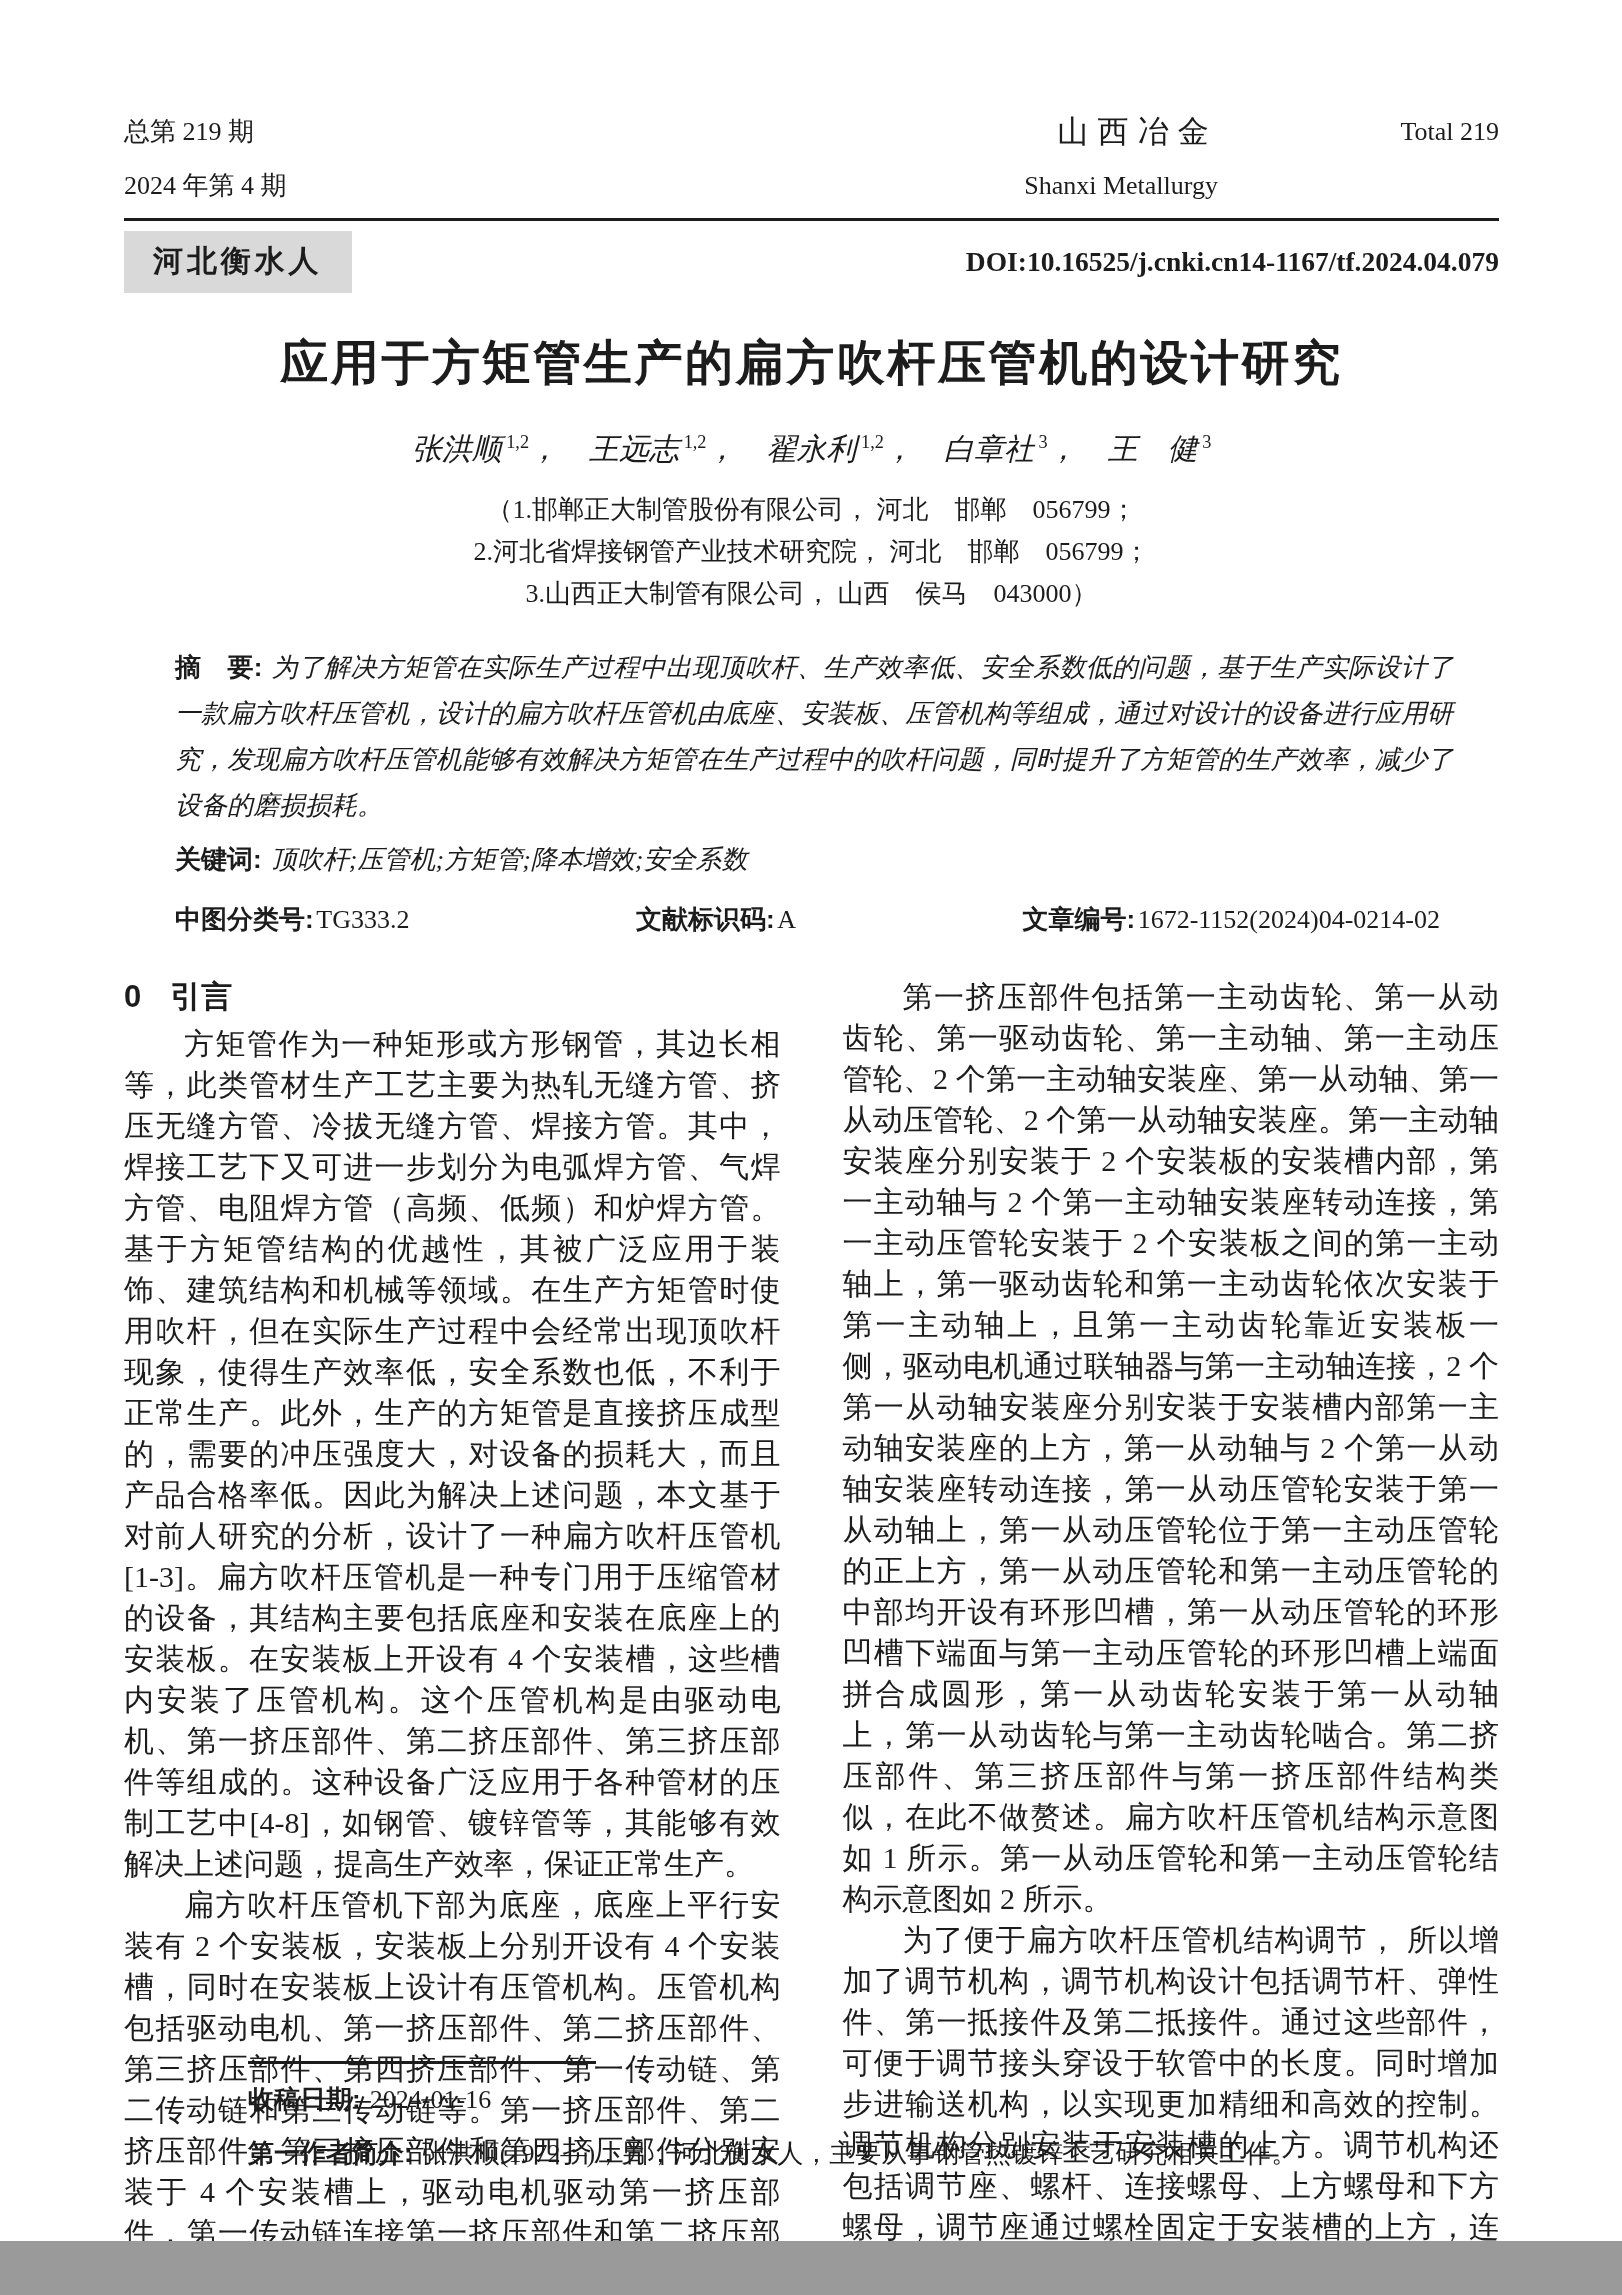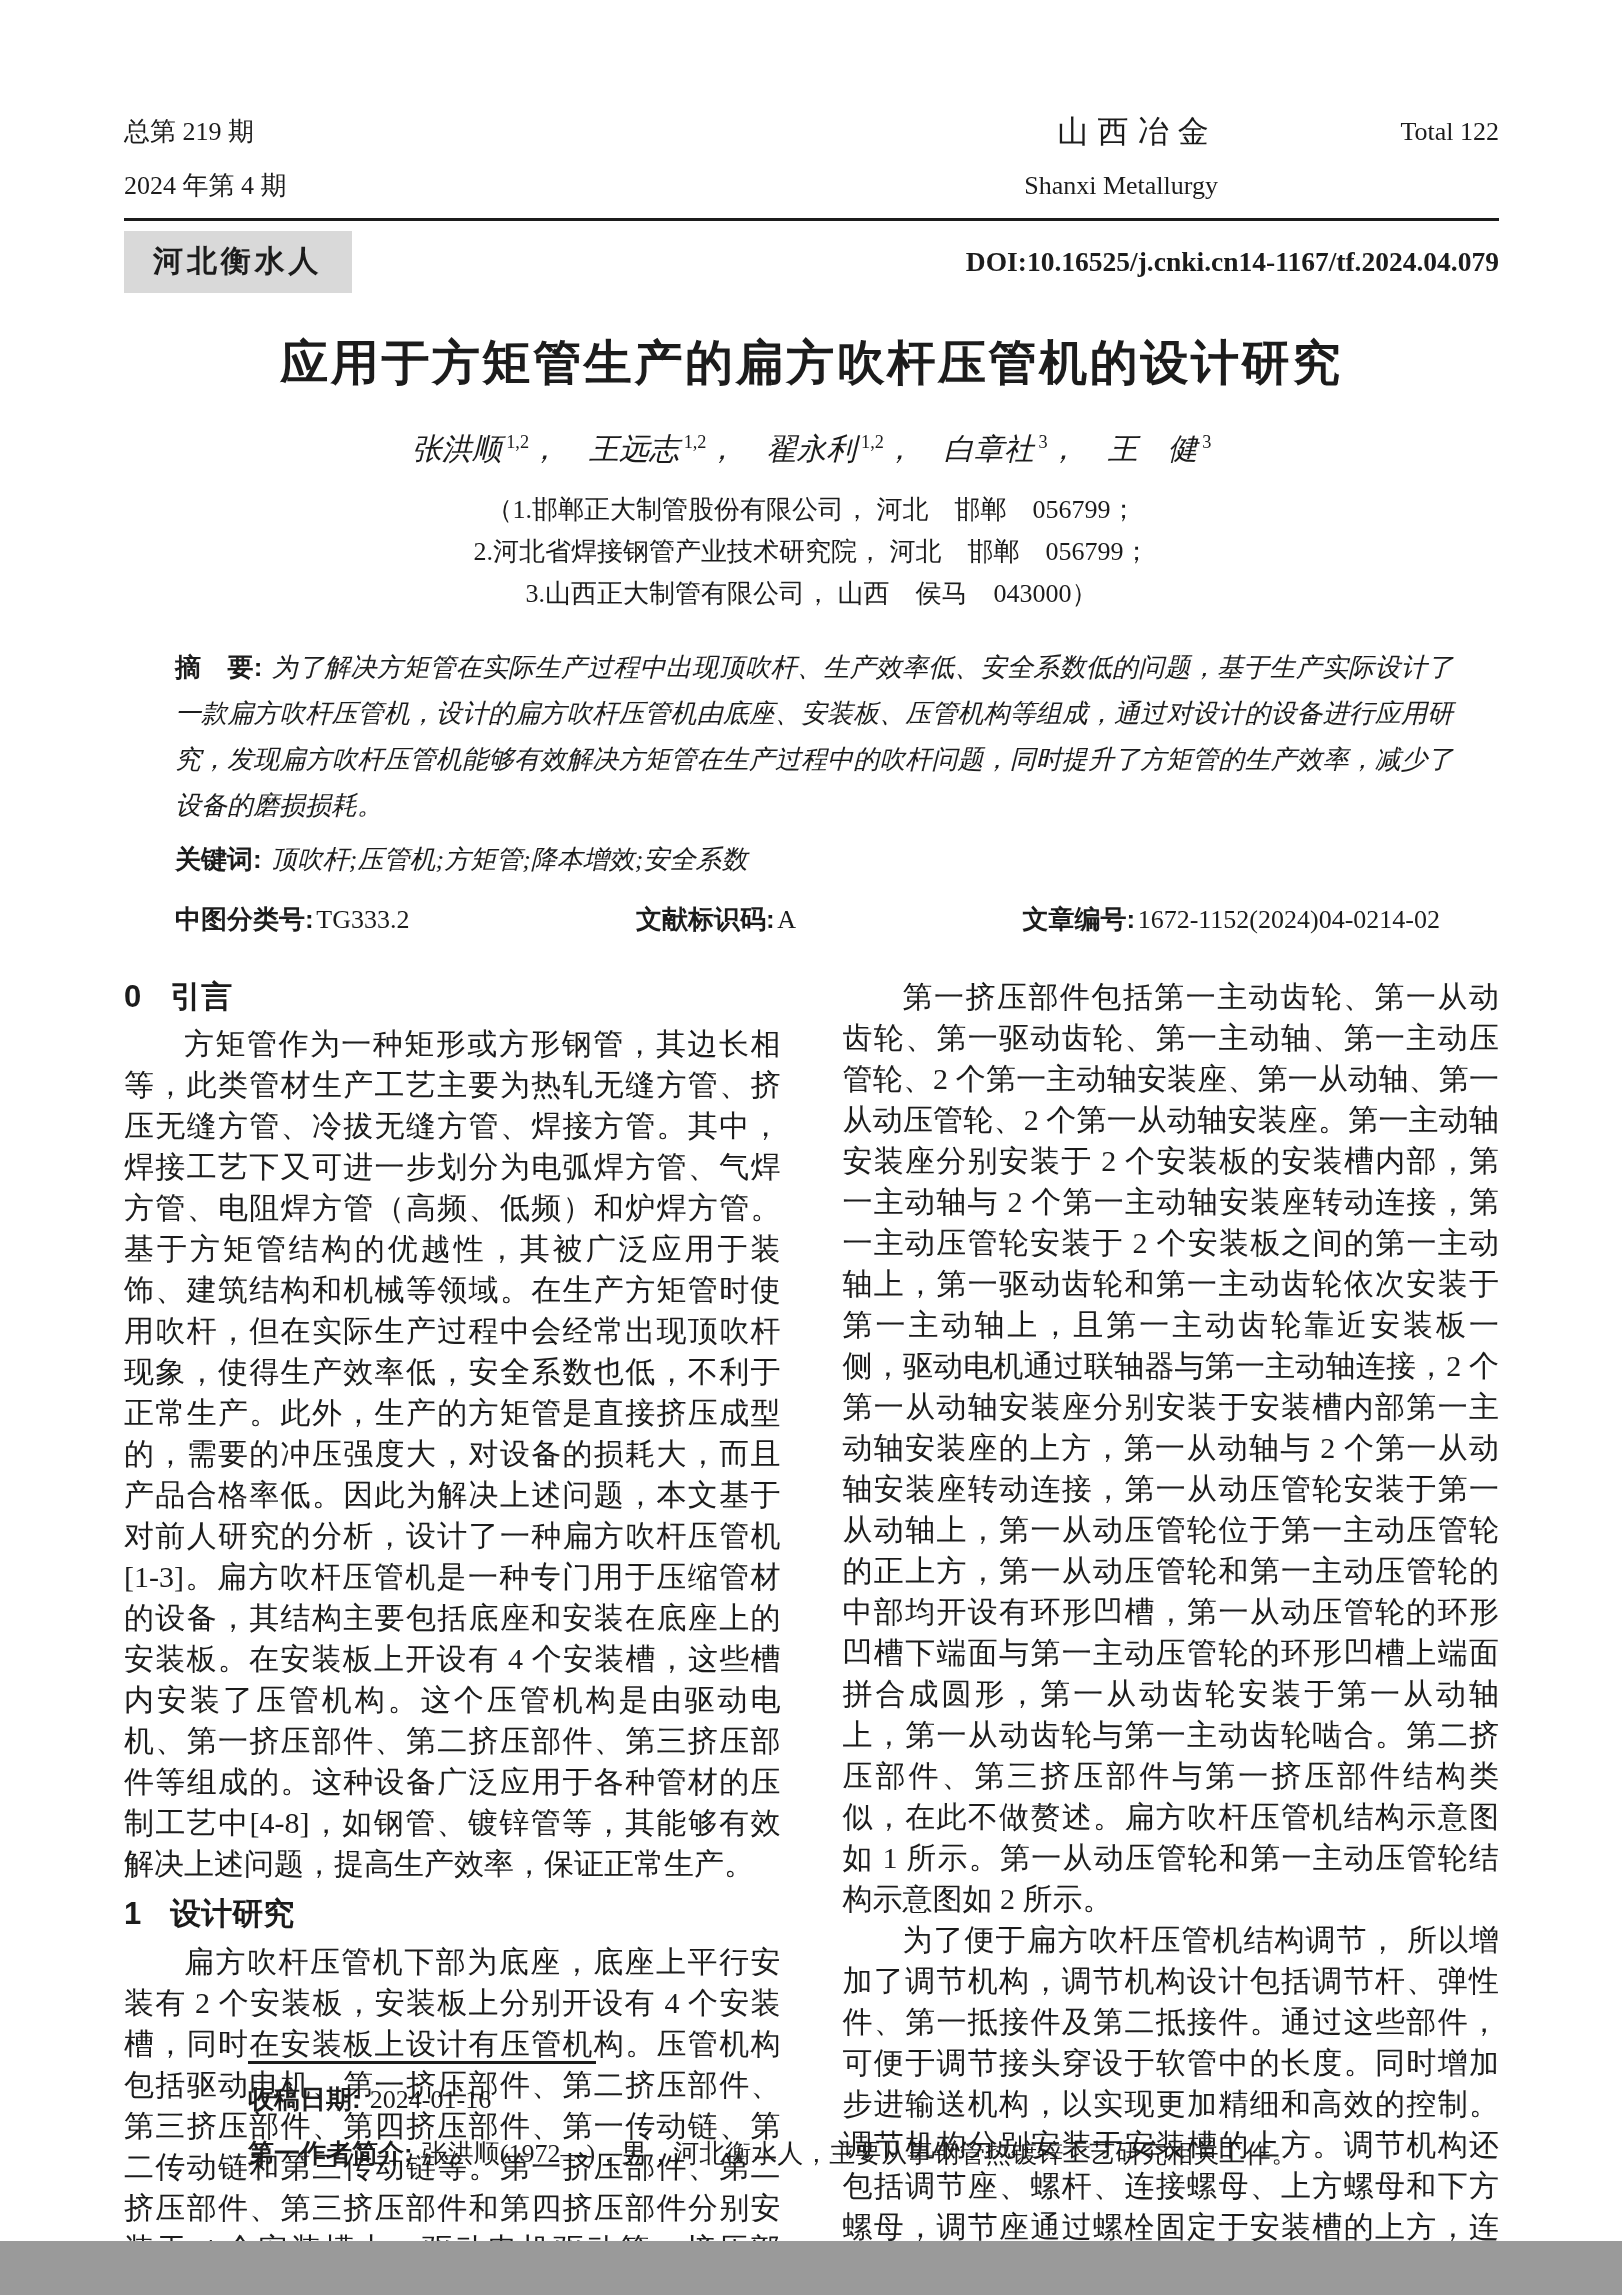--- a/index.html
+++ b/index.html
@@ -114,21 +114,21 @@
     <header class="masthead">
       <div class="mast-left">
         <div>总第 219 期</div>
         <div>2024 年第 4 期</div>
       </div>
       <div class="mast-center">
         <div class="journal-cn">山西冶金</div>
         <div class="journal-en">Shanxi  Metallurgy</div>
       </div>
       <div class="mast-right">
-        <div>Total 122</div>
+        <div>Total 219</div>
       </div>
     </header>
 
     <div class="rule"></div>
 
     <div class="tagrow">
       <span class="tag">河北衡水人</span>
       <span class="doi">DOI:10.16525/j.cnki.cn14-1167/tf.2024.04.079</span>
     </div>
 
@@ -149,21 +149,20 @@
     <div class="metarow">
       <span class="meta-item meta-0"><span class="lbl">中图分类号:</span><span>TG333.2</span></span>
       <span class="meta-item meta-1"><span class="lbl">文献标识码:</span><span>A</span></span>
       <span class="meta-item meta-2"><span class="lbl">文章编号:</span><span>1672-1152(2024)04-0214-02</span></span>
     </div>
 
     <div class="body">
       <div class="col">
         <h2 class="sec-h"><span class="sec-num">0</span><span>引言</span></h2>
         <p>方矩管作为一种矩形或方形钢管，其边长相等，此类管材生产工艺主要为热轧无缝方管、挤压无缝方管、冷拔无缝方管、焊接方管。其中，焊接工艺下又可进一步划分为电弧焊方管、气焊方管、电阻焊方管（高频、低频）和炉焊方管。基于方矩管结构的优越性，其被广泛应用于装饰、建筑结构和机械等领域。在生产方矩管时使用吹杆，但在实际生产过程中会经常出现顶吹杆现象，使得生产效率低，安全系数也低，不利于正常生产。此外，生产的方矩管是直接挤压成型的，需要的冲压强度大，对设备的损耗大，而且产品合格率低。因此为解决上述问题，本文基于对前人研究的分析，设计了一种扁方吹杆压管机[1-3]。扁方吹杆压管机是一种专门用于压缩管材的设备，其结构主要包括底座和安装在底座上的安装板。在安装板上开设有 4 个安装槽，这些槽内安装了压管机构。这个压管机构是由驱动电机、第一挤压部件、第二挤压部件、第三挤压部件等组成的。这种设备广泛应用于各种管材的压制工艺中[4-8]，如钢管、镀锌管等，其能够有效解决上述问题，提高生产效率，保证正常生产。</p>
-        <h2 class="sec-h"><span class="sec-num">1</span><span>设计研究</span></h2>
         <p>扁方吹杆压管机下部为底座，底座上平行安装有 2 个安装板，安装板上分别开设有 4 个安装槽，同时在安装板上设计有压管机构。压管机构包括驱动电机、第一挤压部件、第二挤压部件、第三挤压部件、第四挤压部件、第一传动链、第二传动链和第三传动链等。第一挤压部件、第二挤压部件、第三挤压部件和第四挤压部件分别安装于 4 个安装槽上，驱动电机驱动第一挤压部件，第一传动链连接第一挤压部件和第二挤压部件，第二传动链连接第二挤压部件和第三挤压部件，第三传动链连接第三挤压部件和第四挤压部件。</p>
       </div>
       <div class="col">
         <p>第一挤压部件包括第一主动齿轮、第一从动齿轮、第一驱动齿轮、第一主动轴、第一主动压管轮、2 个第一主动轴安装座、第一从动轴、第一从动压管轮、2 个第一从动轴安装座。第一主动轴安装座分别安装于 2 个安装板的安装槽内部，第一主动轴与 2 个第一主动轴安装座转动连接，第一主动压管轮安装于 2 个安装板之间的第一主动轴上，第一驱动齿轮和第一主动齿轮依次安装于第一主动轴上，且第一主动齿轮靠近安装板一侧，驱动电机通过联轴器与第一主动轴连接，2 个第一从动轴安装座分别安装于安装槽内部第一主动轴安装座的上方，第一从动轴与 2 个第一从动轴安装座转动连接，第一从动压管轮安装于第一从动轴上，第一从动压管轮位于第一主动压管轮的正上方，第一从动压管轮和第一主动压管轮的中部均开设有环形凹槽，第一从动压管轮的环形凹槽下端面与第一主动压管轮的环形凹槽上端面拼合成圆形，第一从动齿轮安装于第一从动轴上，第一从动齿轮与第一主动齿轮啮合。第二挤压部件、第三挤压部件与第一挤压部件结构类似，在此不做赘述。扁方吹杆压管机结构示意图如 1 所示。第一从动压管轮和第一主动压管轮结构示意图如 2 所示。</p>
         <p>为了便于扁方吹杆压管机结构调节， 所以增加了调节机构，调节机构设计包括调节杆、弹性件、第一抵接件及第二抵接件。通过这些部件，可便于调节接头穿设于软管中的长度。同时增加步进输送机构，以实现更加精细和高效的控制。调节机构分别安装于安装槽的上方。调节机构还包括调节座、螺杆、连接螺母、上方螺母和下方螺母，调节座通过螺栓固定于安装槽的上方，连接螺母安装于第一从动轴安装座的上方，螺杆穿过上方螺母、调节座和下方螺母与连接螺母连接。</p>
       </div>
     </div>
 
     <div class="footnote">
       <div class="fn-rule"></div>

